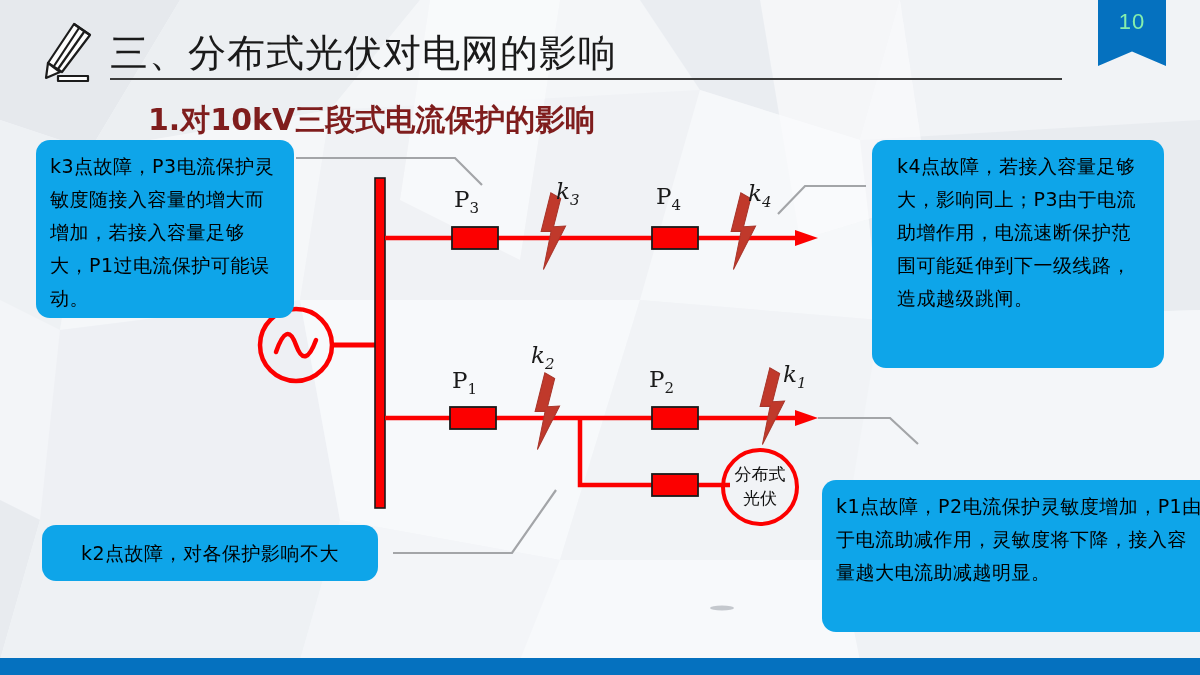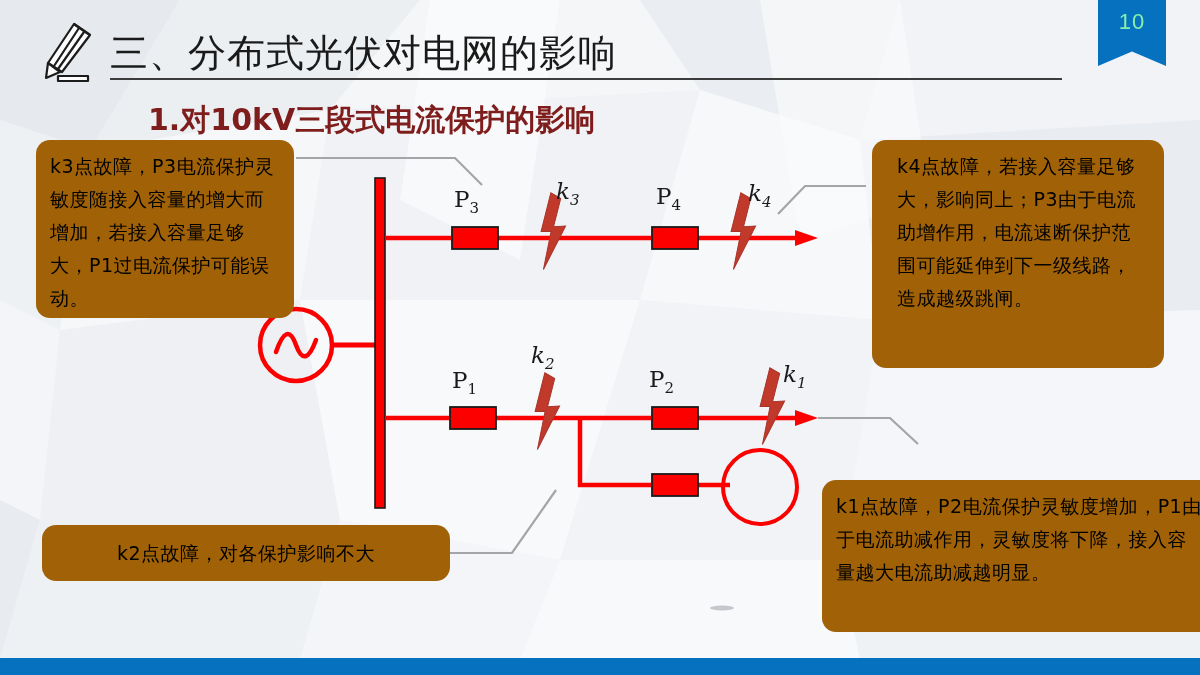--- a/index.html
+++ b/index.html
@@ -69,35 +69,35 @@
     font-size: 30px;
     font-weight: bold;
     color: #7f1d1d;
     white-space: nowrap;
     letter-spacing: 0px;
     font-family: "DejaVu Sans", "Liberation Sans", sans-serif;
   }
   
   .callout {
     position: absolute;
-    background: #a16207;
+    background: #0ea5e9;
     border-radius: 14px;
     color: #000000;
     font-size: 19px;
     line-height: 33px;
     padding: 10px 14px;
     box-sizing: border-box;
     font-family: "DejaVu Sans", "Liberation Sans", sans-serif;
     letter-spacing: 0.5px;
   }
   #callout-k3 { left: 36px;  top: 140px; width: 258px; height: 178px; }
   #callout-k4 { left: 872px; top: 140px; width: 292px; height: 228px; padding-left: 25px; }
   #callout-k1 { left: 822px; top: 480px; width: 396px; height: 152px; }
   #callout-k2 {
-    left: 42px; top: 525px; width: 408px; height: 56px;
+    left: 42px; top: 525px; width: 336px; height: 56px;
     line-height: 36px; padding: 10px 16px; text-align: center;
   }
   
   .leaders {
     position: absolute;
     left: 0; top: 0;
     width: 1200px; height: 675px;
   }
   
   .diagram {
@@ -238,20 +238,24 @@
   <div class="lbl ital" style="left:531px; top:342px;">
     <span>k</span><sub>2</sub>
   </div>
   <div class="lbl" style="left:649px; top:366px;">
     <span>P</span><sub>2</sub>
   </div>
   <div class="lbl ital" style="left:783px; top:361px;">
     <span>k</span><sub>1</sub>
   </div>
 
+  <div class="pv-text">
+    <div>分布式</div>
+    <div>光伏</div>
+  </div>
 
   <div class="callout" id="callout-k3">k3点故障，P3电流保护灵敏度随接入容量的增大而增加，若接入容量足够大，P1过电流保护可能误动。</div>
   <div class="callout" id="callout-k4">k4点故障，若接入容量足够大，影响同上；P3由于电流助增作用，电流速断保护范围可能延伸到下一级线路，造成越级跳闸。</div>
   <div class="callout" id="callout-k1">k1点故障，P2电流保护灵敏度增加，P1由于电流助减作用，灵敏度将下降，接入容量越大电流助减越明显。</div>
   <div class="callout" id="callout-k2">k2点故障，对各保护影响不大</div>
 
   <div class="footer-bar"></div>
 </div>
 
 </body></html>

